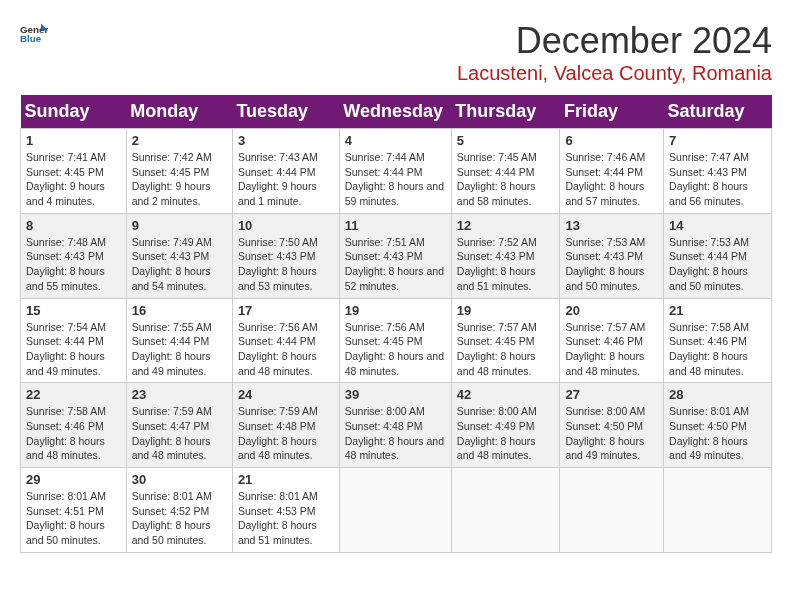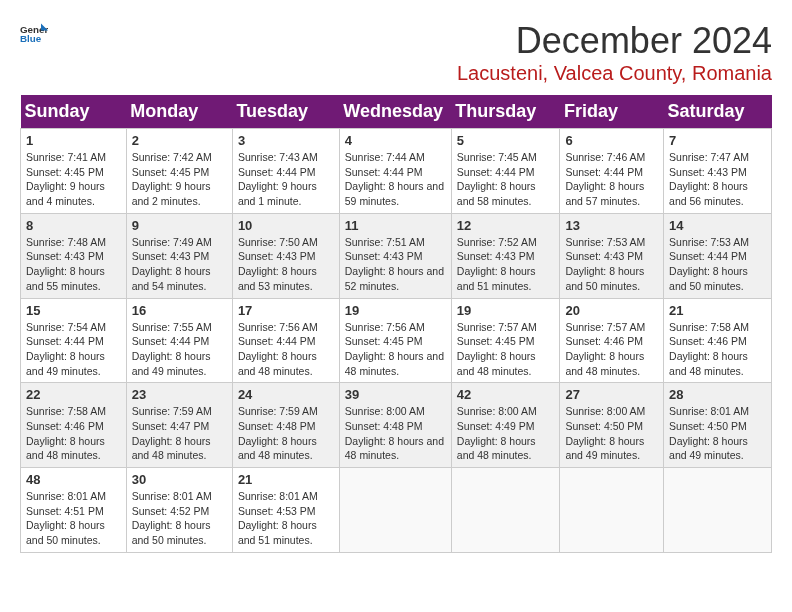--- a/index.html
+++ b/index.html
@@ -139,21 +139,21 @@
       <tr>
         <td><span class="day-number">22</span><span class="cell-text">Sunrise: 7:58 AM<br>Sunset: 4:46 PM<br>Daylight: 8 hours and 48 minutes.</span></td>
         <td><span class="day-number">23</span><span class="cell-text">Sunrise: 7:59 AM<br>Sunset: 4:47 PM<br>Daylight: 8 hours and 48 minutes.</span></td>
         <td><span class="day-number">24</span><span class="cell-text">Sunrise: 7:59 AM<br>Sunset: 4:48 PM<br>Daylight: 8 hours and 48 minutes.</span></td>
         <td><span class="day-number">39</span><span class="cell-text">Sunrise: 8:00 AM<br>Sunset: 4:48 PM<br>Daylight: 8 hours and 48 minutes.</span></td>
         <td><span class="day-number">42</span><span class="cell-text">Sunrise: 8:00 AM<br>Sunset: 4:49 PM<br>Daylight: 8 hours and 48 minutes.</span></td>
         <td><span class="day-number">27</span><span class="cell-text">Sunrise: 8:00 AM<br>Sunset: 4:50 PM<br>Daylight: 8 hours and 49 minutes.</span></td>
         <td><span class="day-number">28</span><span class="cell-text">Sunrise: 8:01 AM<br>Sunset: 4:50 PM<br>Daylight: 8 hours and 49 minutes.</span></td>
       </tr>
       <tr>
-        <td><span class="day-number">48</span><span class="cell-text">Sunrise: 8:01 AM<br>Sunset: 4:51 PM<br>Daylight: 8 hours and 50 minutes.</span></td>
+        <td><span class="day-number">29</span><span class="cell-text">Sunrise: 8:01 AM<br>Sunset: 4:51 PM<br>Daylight: 8 hours and 50 minutes.</span></td>
         <td><span class="day-number">30</span><span class="cell-text">Sunrise: 8:01 AM<br>Sunset: 4:52 PM<br>Daylight: 8 hours and 50 minutes.</span></td>
         <td><span class="day-number">21</span><span class="cell-text">Sunrise: 8:01 AM<br>Sunset: 4:53 PM<br>Daylight: 8 hours and 51 minutes.</span></td>
         <td class="empty-cell"></td>
         <td class="empty-cell"></td>
         <td class="empty-cell"></td>
         <td class="empty-cell"></td>
       </tr>
     </tbody>
 </table>
 

